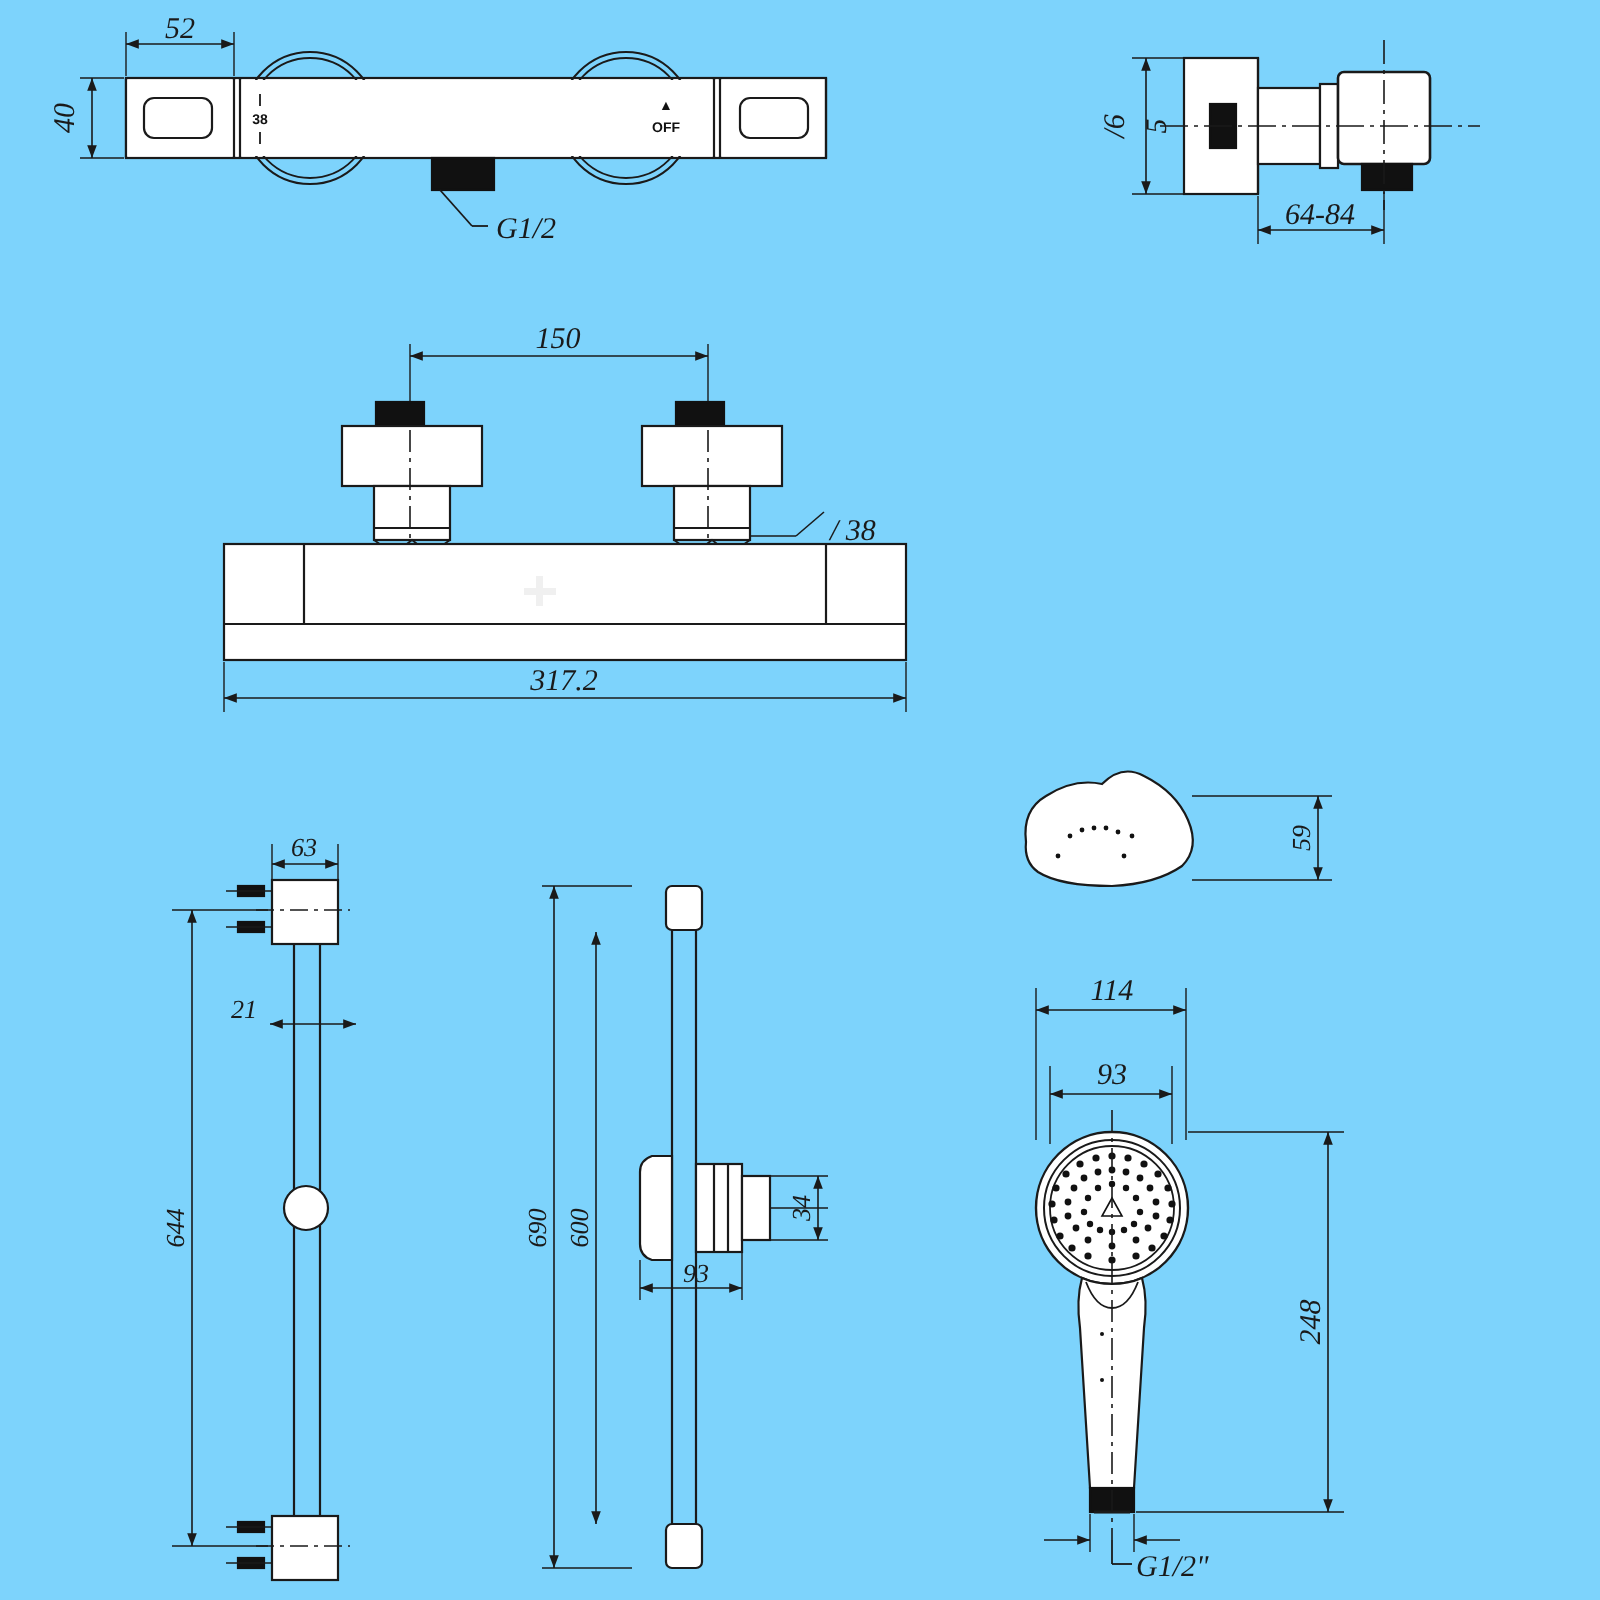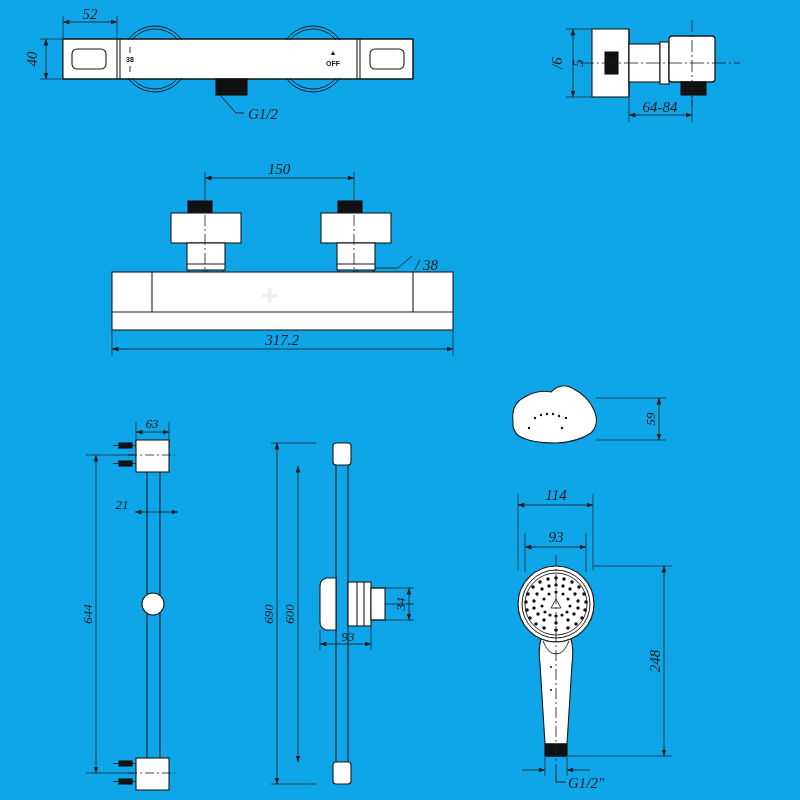--- a/index.html
+++ b/index.html
@@ -1,18 +1,18 @@
 <!DOCTYPE html>
 <html><head>
 <meta charset="utf-8">
 <title>Technical Drawing</title>
 <style>
   html,body{margin:0;padding:0;background:#ffffff;}
   body{width:800px;height:800px;font-family:"Liberation Sans",sans-serif;overflow:hidden;}
-  #stage{position:relative;width:800px;height:800px;background:#0ea5e9;}
+  #stage{position:relative;width:800px;height:800px;background:#7dd3fc;}
   svg{display:block;}
   .dimtext{font-family:"Liberation Serif",serif;font-style:italic;font-size:15px;fill:#1a1a1a;}
   .dimtext-s{font-family:"Liberation Serif",serif;font-style:italic;font-size:13px;fill:#1a1a1a;}
   .lbl{font-family:"Liberation Sans",sans-serif;font-size:7px;font-weight:bold;fill:#111;}
 </style>
 </head>
 <body>
 
 <div id="stage">
 <svg width="800" height="800" viewBox="0 0 800 800" xmlns="http://www.w3.org/2000/svg">

